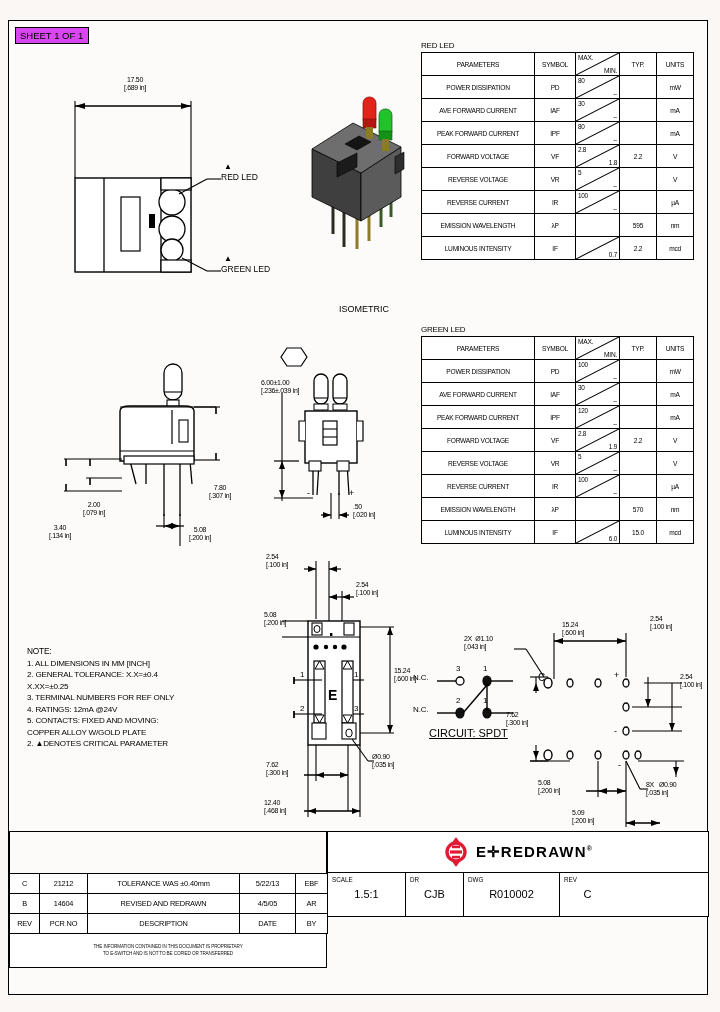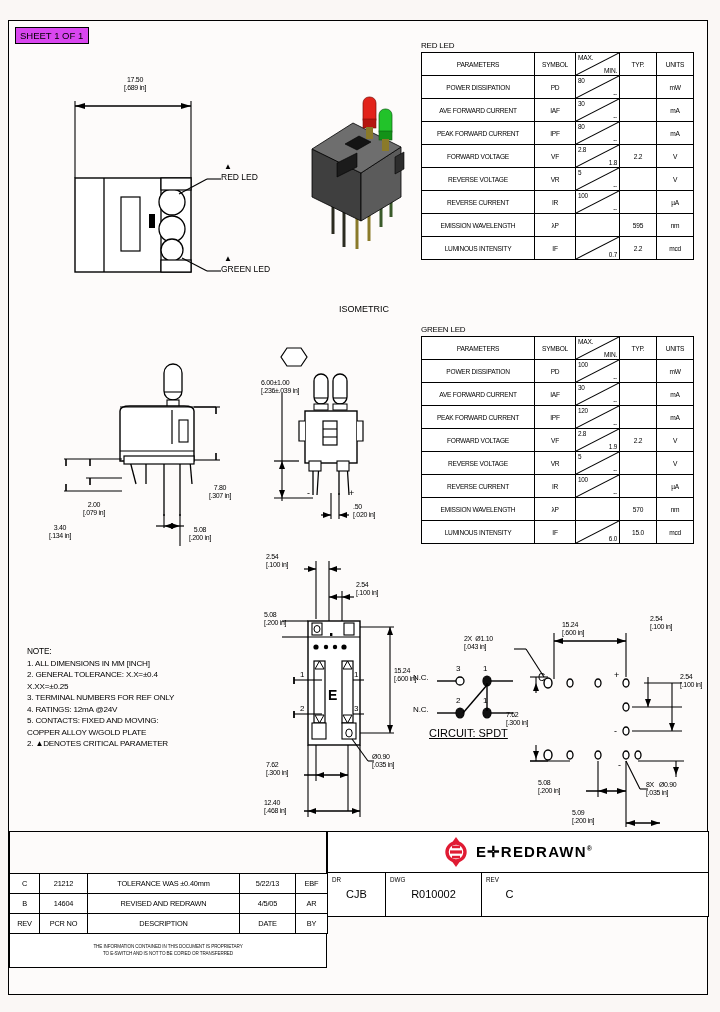--- a/index.html
+++ b/index.html
@@ -799,20 +799,24 @@
         <polygon points="13,0 18,7 8,7" fill="#e01b33"></polygon>
         <polygon points="13,30 18,23 8,23" fill="#e01b33"></polygon>
         <circle cx="13" cy="15" r="9" fill="none" stroke="#e01b33" stroke-width="3.4"></circle>
         <rect x="7" y="13.4" width="12" height="3.2" fill="#e01b33"></rect>
         <rect x="9" y="8.6" width="8" height="2.6" fill="#e01b33"></rect>
         <rect x="9" y="18.8" width="8" height="2.6" fill="#e01b33"></rect>
       </svg>
       <span class="eswitch-word"><span>E✛REDRAWN</span><sup>®</sup></span>
     </div>
     <div id="tb-grid">
+      <div class="cell" style="width:78px;">
+        <span class="cl">SCALE</span>
+        <span class="cv">1.5:1</span>
+      </div>
       <div class="cell" style="width:58px;">
         <span class="cl">DR</span>
         <span class="cv">CJB</span>
       </div>
       <div class="cell" style="width:96px;">
         <span class="cl">DWG</span>
         <span class="cv">R010002</span>
       </div>
       <div class="cell" style="width:55px;">
         <span class="cl">REV</span>

